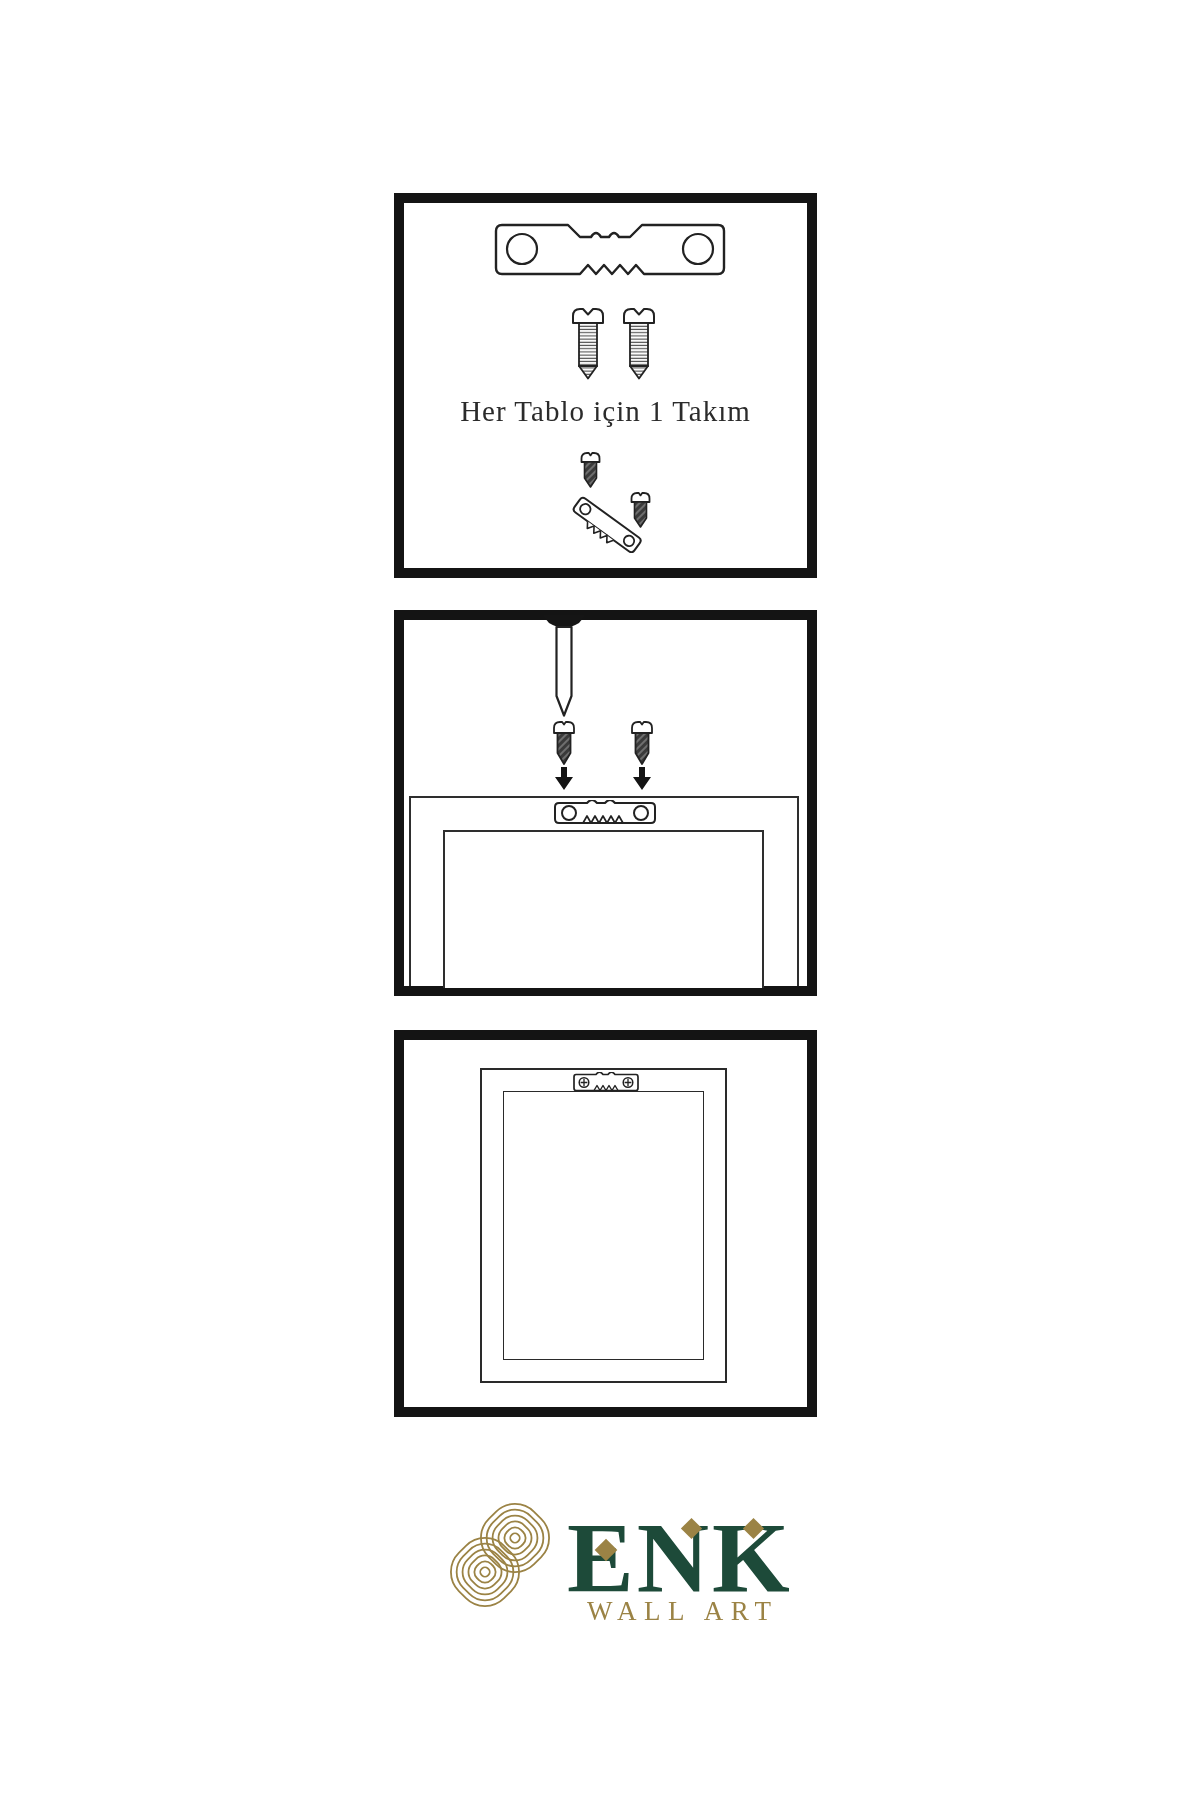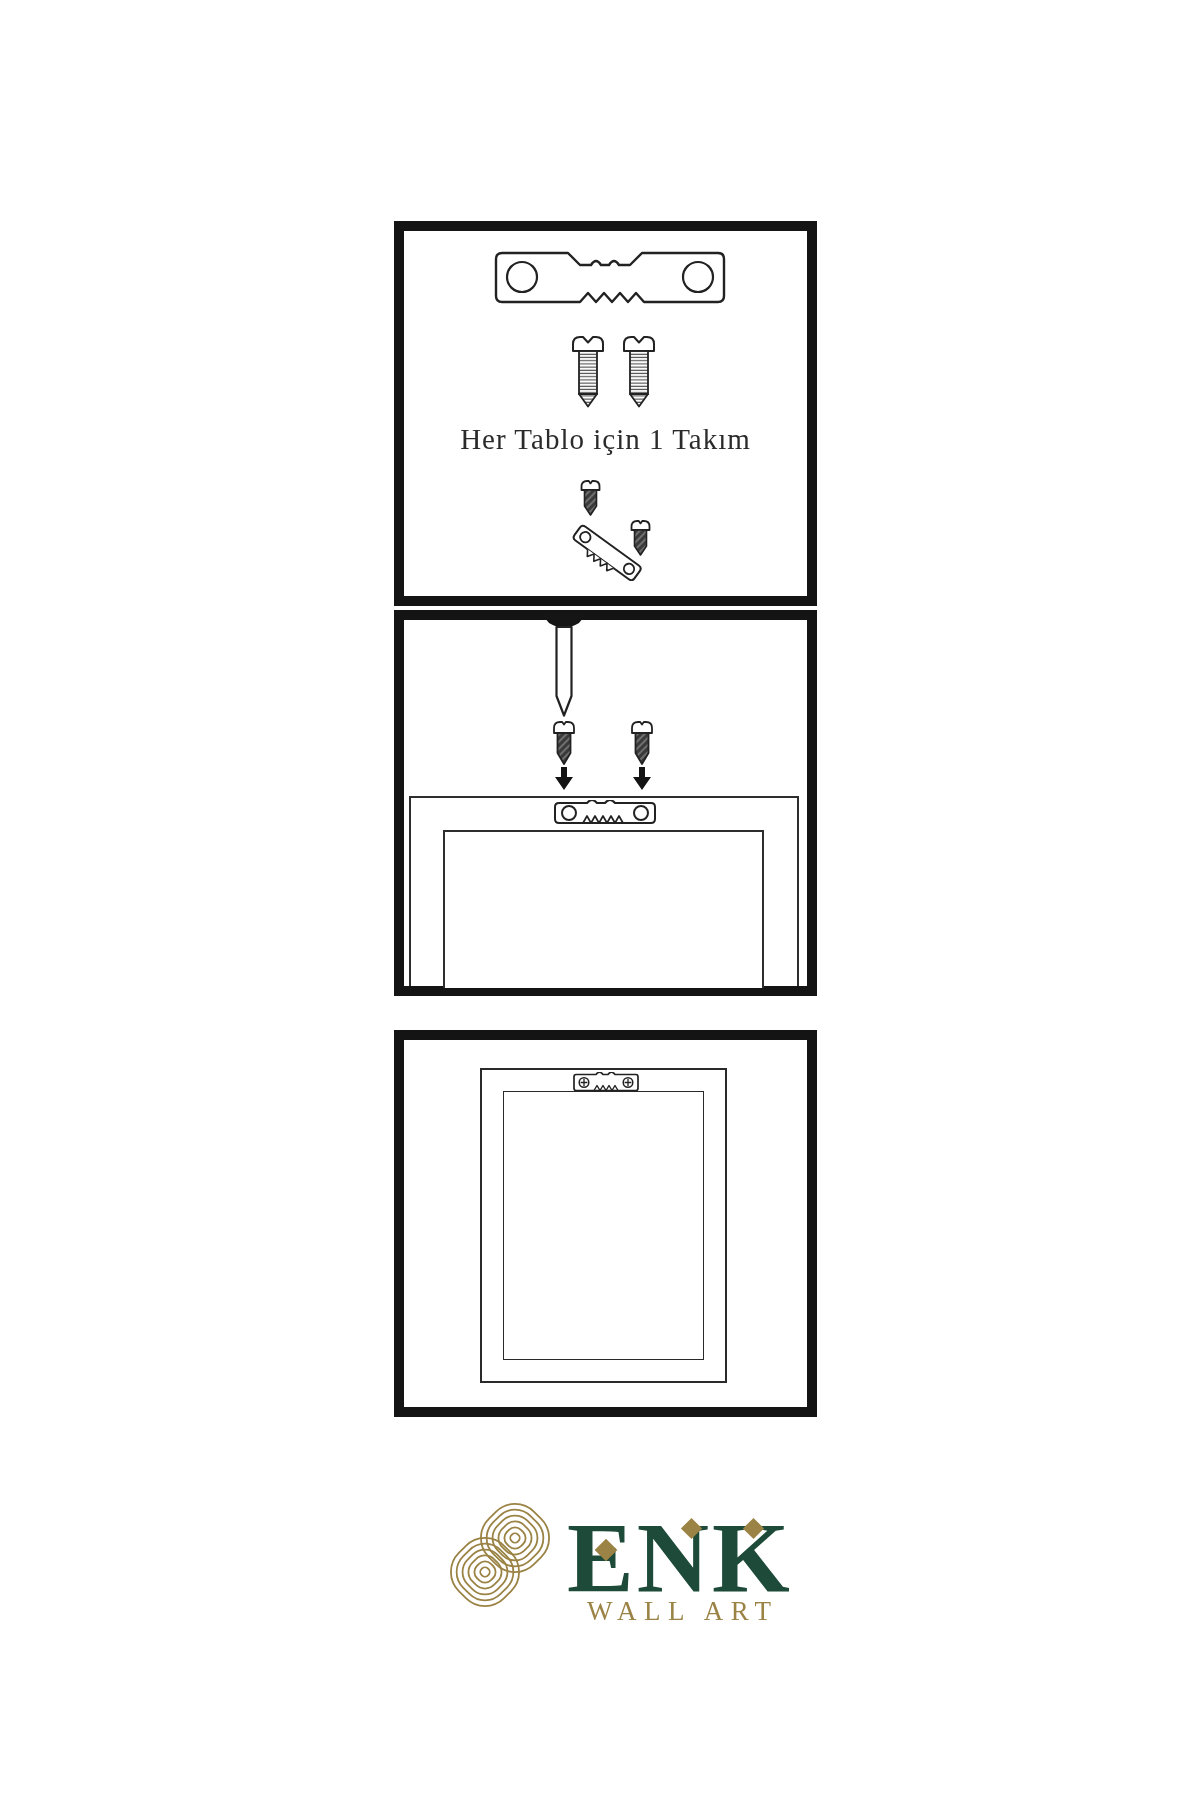--- a/index.html
+++ b/index.html
@@ -38,21 +38,21 @@
     </pattern>
     <pattern id="hatch" width="5" height="5" patternUnits="userSpaceOnUse" patternTransform="rotate(45)">
       <rect width="5" height="5" fill="#3a3a3a"></rect>
       <line x1="1" y1="0" x2="1" y2="5" stroke="#8a8a8a" stroke-width="1.3"></line>
     </pattern>
   </defs>
 </svg>
 
 <div class="page">
 
-  <section class="panel" style="top:193px;height:385px;margin-top:28px;">
+  <section class="panel" style="top:193px;height:385px;">
     <div class="panel-content">
 
       <svg class="abs" style="left:88px;top:18px" width="236" height="57" viewBox="0 0 236 57">
         <path d="M10,4 H76 L88,16 H99 q5,-8 10,0 h8 q5,-8 10,0 h11 L150,4 H226 Q232,4 232,10 V47 Q232,53 226,53 H152 l-8,-9 l-8,9 l-8,-9 l-8,9 l-8,-9 l-8,9 l-8,-9 l-8,9 H10 Q4,53 4,47 V10 Q4,4 10,4 Z" fill="#ffffff" stroke="#222222" stroke-width="2.4" stroke-linejoin="round"></path>
         <circle cx="30" cy="28" r="15" fill="none" stroke="#222222" stroke-width="2.2"></circle>
         <circle cx="206" cy="28" r="15" fill="none" stroke="#222222" stroke-width="2.2"></circle>
       </svg>
 
       <svg class="abs" style="left:166px;top:103px" width="36" height="74" viewBox="0 0 36 74">
         <path d="M3,17 V10 Q3,3 10,3 H13 L18,8.5 L23,3 H26 Q33,3 33,10 V17 Z" fill="#ffffff" stroke="#222222" stroke-width="2" stroke-linejoin="round"></path>

